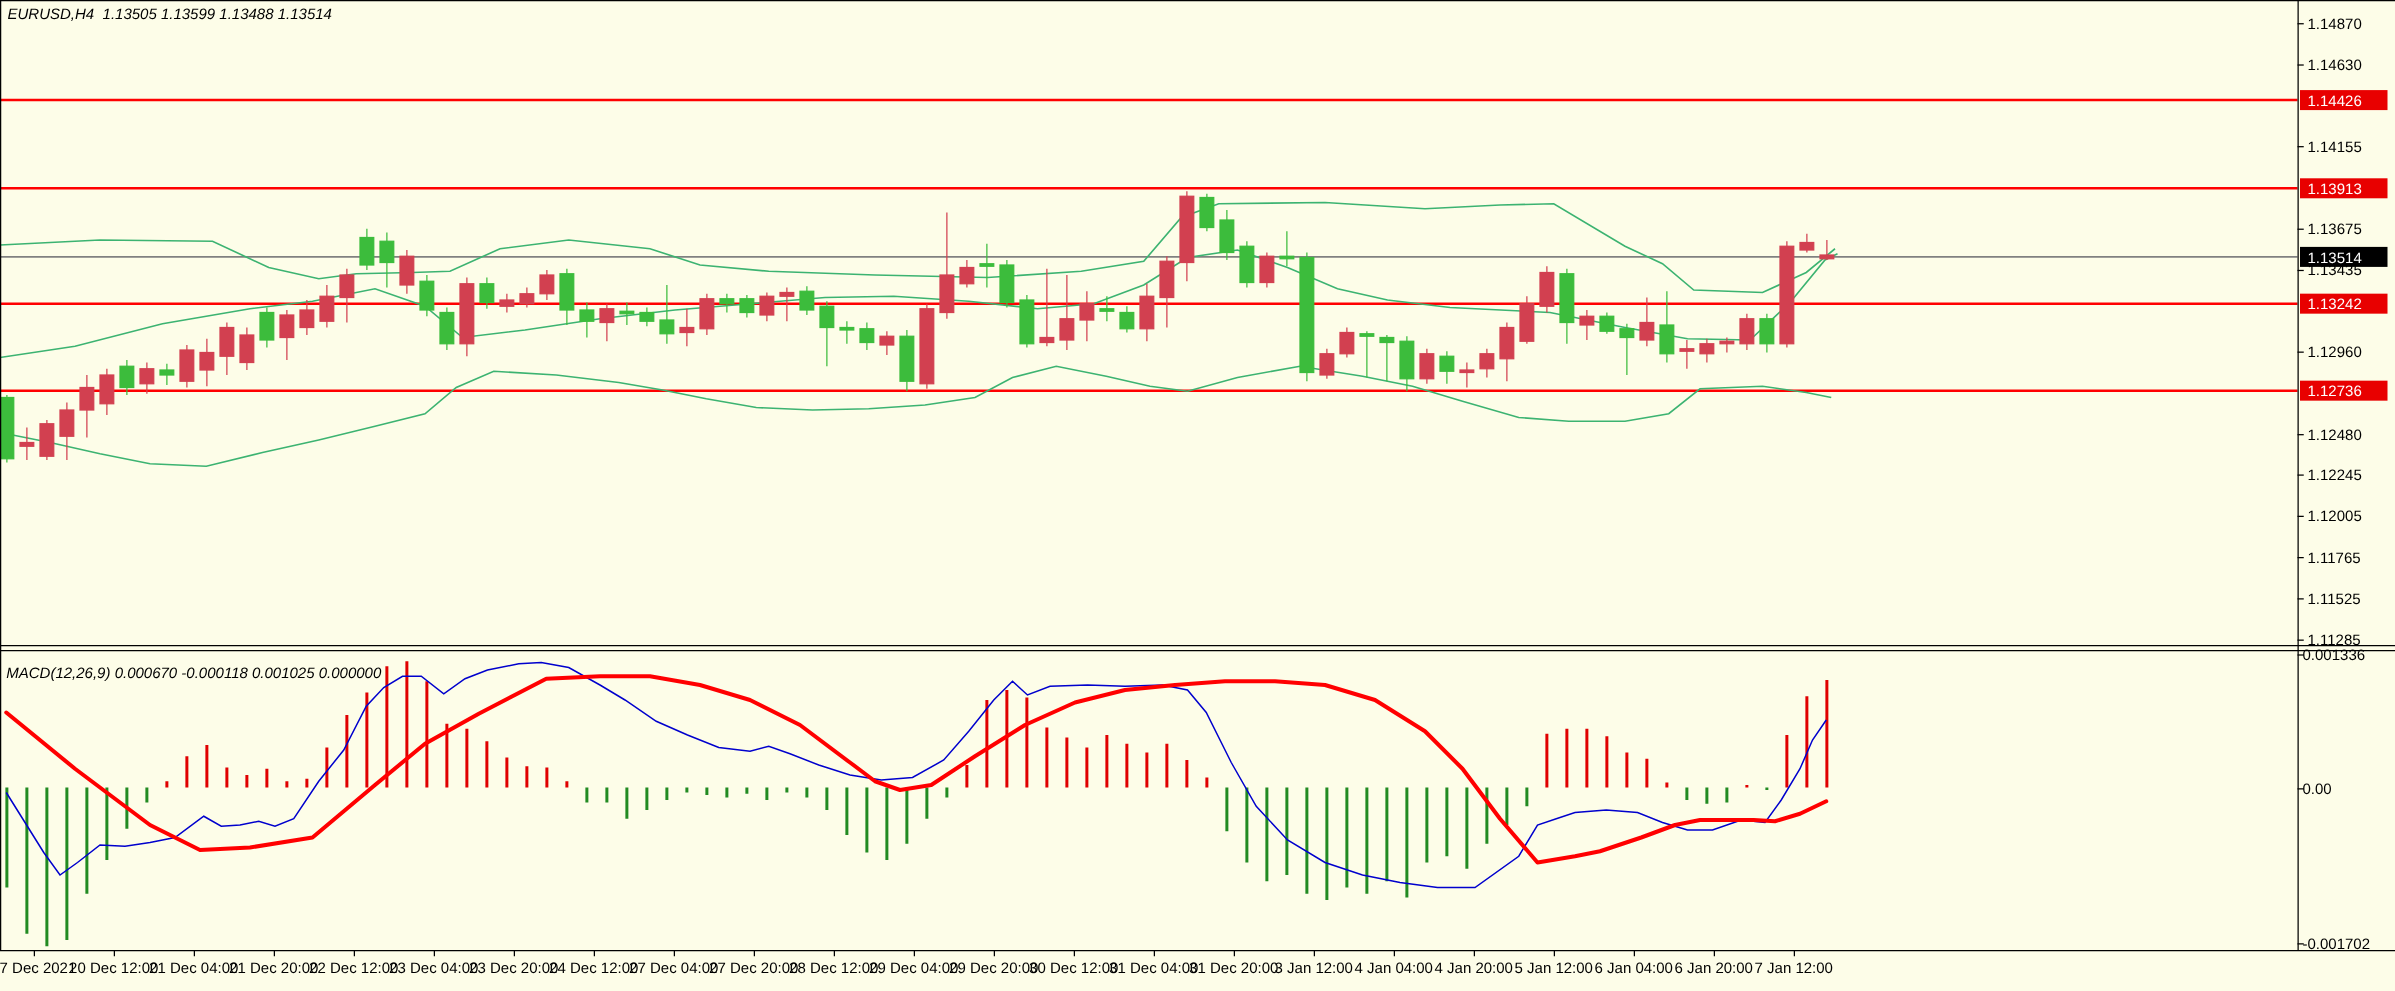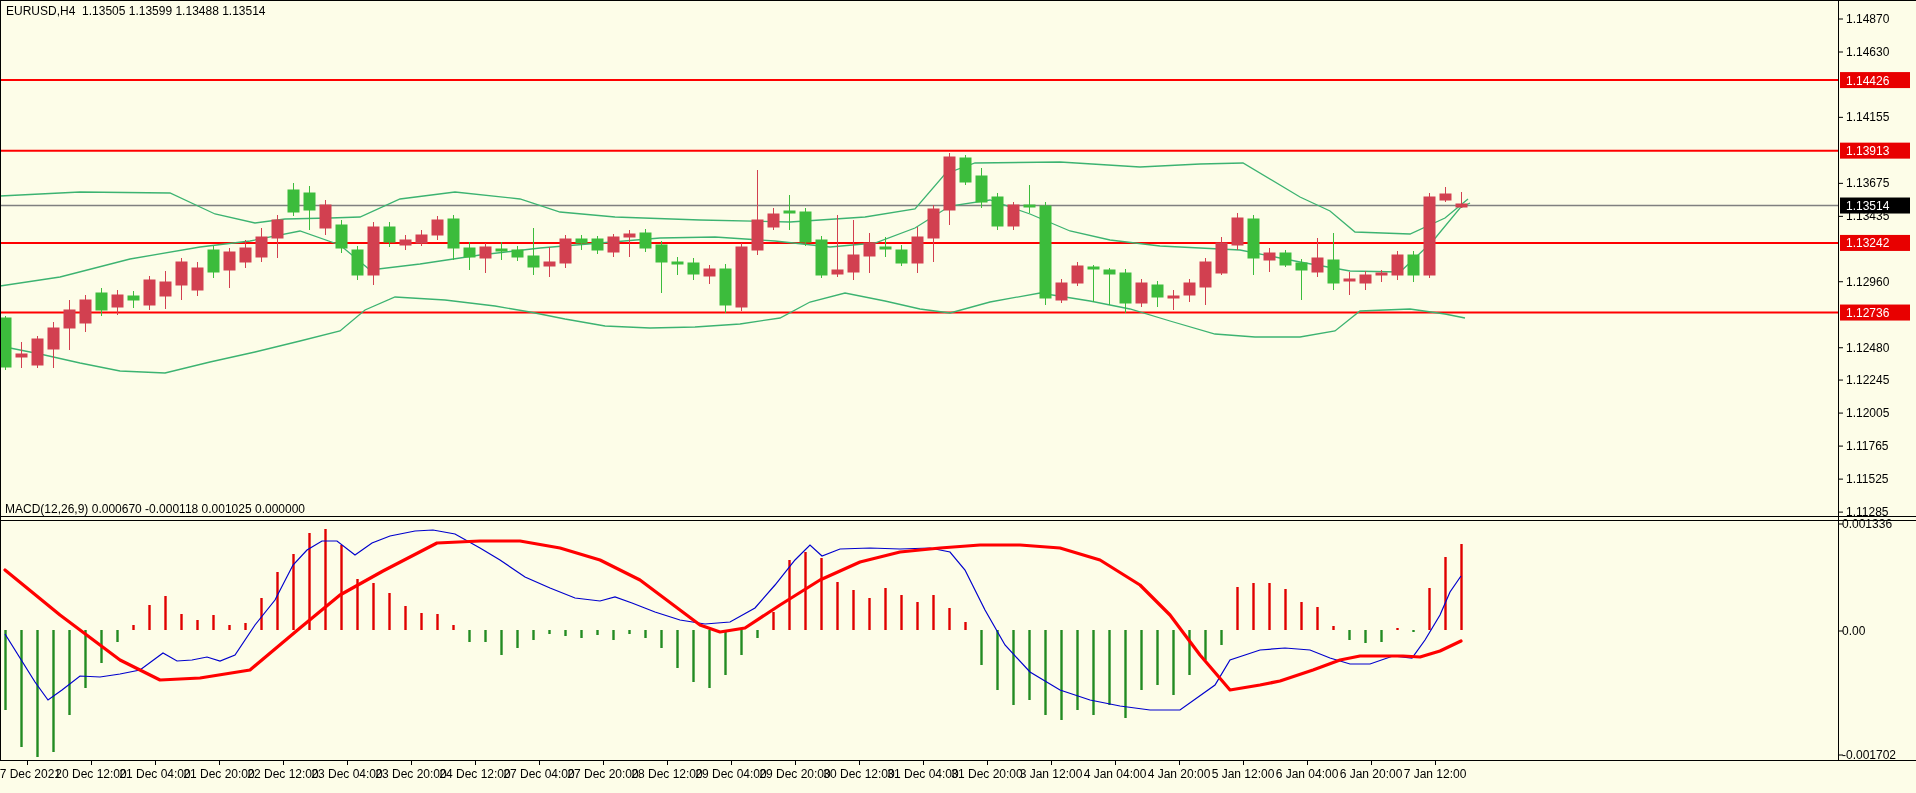--- a/index.html
+++ b/index.html
@@ -1,22 +1,22 @@
 <!DOCTYPE html>
 <html><head>
 <meta charset="utf-8">
 <style>
   html,body{margin:0;padding:0;width:1916px;height:793px;overflow:hidden;
     font-family:"Liberation Sans",sans-serif;}
   body{background:#fdfde8;position:relative;}
   #chart-root{position:absolute;inset:0;}
   svg{position:absolute;left:0;top:0;}
-  .overlay-label{position:absolute;font-size:12px;color:#000;white-space:pre;z-index:5;}
+  .overlay-label{position:absolute;font-size:12px;color:#000;white-space:pre;z-index:5;font-style:italic;}
   #main-title{left:6px;top:4px;}
-  #macd-title{left:5px;top:502px;}
+  #macd-title{left:5px;top:531px;}
   text{font-family:"Liberation Sans",sans-serif;}
 </style>
 </head>
 <body>
 
 <div id="chart-root">
   <div id="main-title" class="overlay-label"><span>EURUSD,H4</span><span id="ohlc-span">  1.13505 1.13599 1.13488 1.13514</span></div>
   <div id="macd-title" class="overlay-label"><span>MACD(12,26,9)</span><span id="macd-values-span"> 0.000670 -0.000118 0.001025 0.000000</span></div>
   <svg id="chart-svg" width="1916" height="793">
       <rect x="0" y="0" width="1916" height="793" fill="#fdfde8"></rect>

